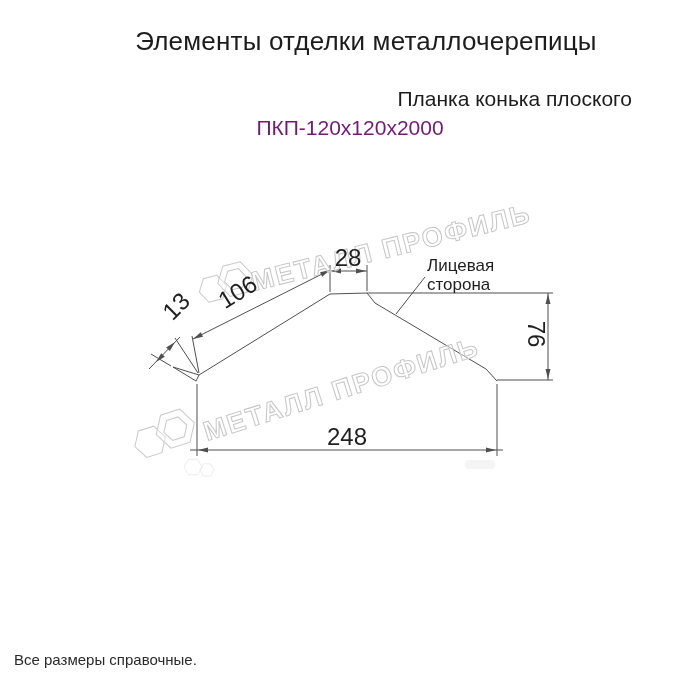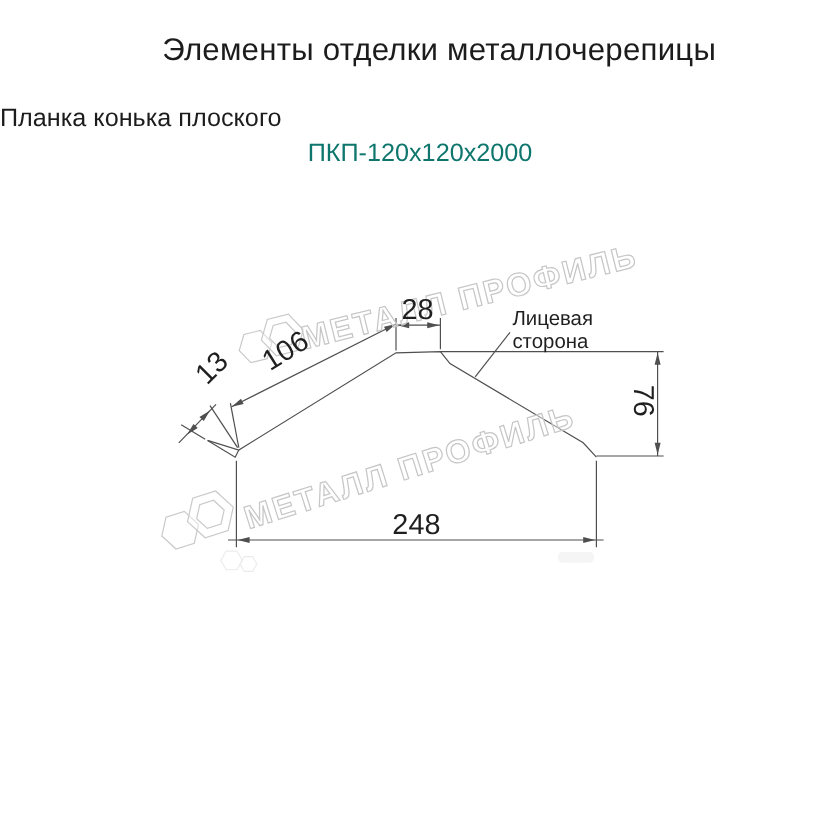--- a/index.html
+++ b/index.html
@@ -5,26 +5,26 @@
   html,body{margin:0;padding:0;}
   body{
     width:700px;height:700px;background:#ffffff;position:relative;overflow:hidden;
     font-family:"Liberation Sans","DejaVu Sans",sans-serif;color:#1f1f1f;
   }
   .page-title{
     position:absolute;top:26px;left:0;width:700px;text-align:center;
     font-size:26px;letter-spacing:0.2px;color:#1c1c1c;margin-left:16px;
   }
   .page-subtitle{
-    position:absolute;top:87px;left:0;width:632px;text-align:left;
+    position:absolute;top:87px;left:0;width:632px;text-align:right;
     font-size:21px;color:#1c1c1c;
   }
   .product-code{
     position:absolute;top:116px;left:0;width:700px;text-align:center;
-    font-size:21px;color:#0f766e;
+    font-size:21px;color:#701a75;
   }
   .drawing-svg{position:absolute;left:0;top:0;}
   .footer-notes{position:absolute;left:14px;top:651px;font-size:15px;line-height:18px;color:#2a2a2a;}
   .dim-text{font-size:24px;fill:#1f1f1f;}
   .label-text{font-size:17px;fill:#1f1f1f;}
   .wm-text{font-size:27px;font-weight:bold;letter-spacing:2px;
     fill:rgba(255,255,255,0.45);stroke:#c6c6c6;stroke-width:1px;}
 </style>
 </head>
 <body>
@@ -126,13 +126,14 @@
     <text class="dim-text" transform="translate(242,299) rotate(-32)" text-anchor="middle">106</text>
     <text class="dim-text" x="348" y="266" text-anchor="middle">28</text>
     <text class="dim-text" transform="translate(528,334) rotate(90)" text-anchor="middle">76</text>
     <text class="dim-text" x="347" y="445" text-anchor="middle">248</text>
     <text class="label-text" x="427" y="271">Лицевая</text>
     <text class="label-text" x="427" y="290">сторона</text>
   </g>
 </svg>
 
 <div class="footer-notes">
+  <div>Все размеры справочные.</div>
 </div>
 
 </body></html>

